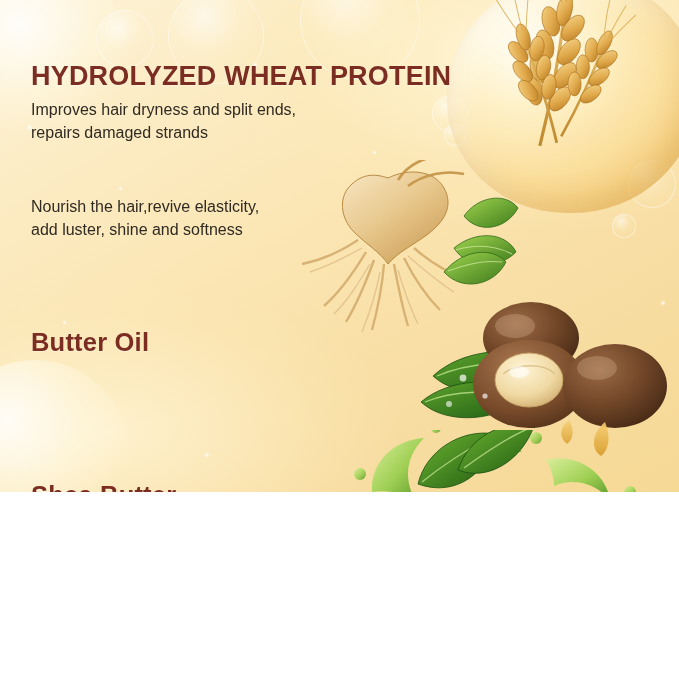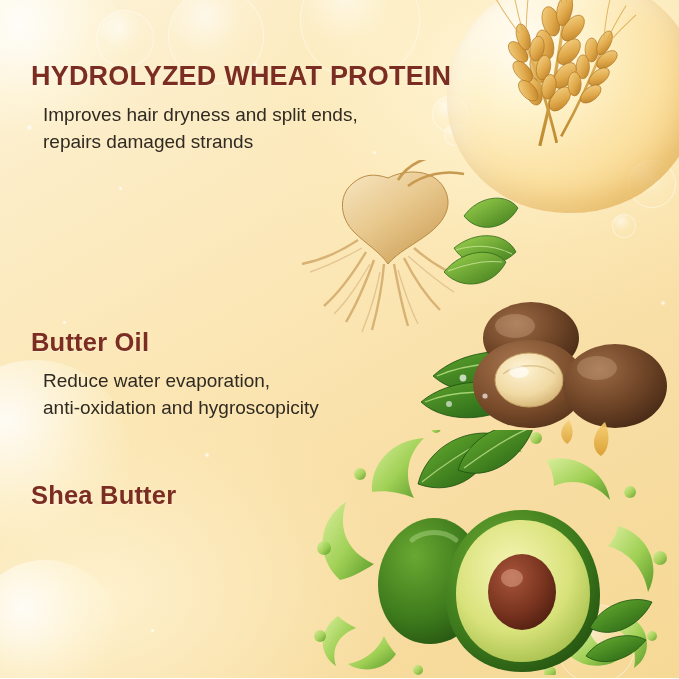--- a/index.html
+++ b/index.html
@@ -8,21 +8,21 @@
   }
   body {
     width: 679px;
     height: 679px;
     font-family: "Liberation Sans", sans-serif;
     overflow: hidden;
   }
   .poster {
     position: relative;
     width: 679px;
-    height: 678px;
+    height: 492px;
     overflow: hidden;
     background:
       radial-gradient(ellipse 60% 45% at 78% 12%, rgba(255,246,214,0.95) 0%, rgba(253,235,186,0.35) 55%, rgba(250,228,170,0) 78%),
       radial-gradient(ellipse 55% 40% at 15% 88%, rgba(255,244,212,0.85) 0%, rgba(252,234,186,0.3) 60%, rgba(250,228,170,0) 80%),
       linear-gradient(150deg, #fdf3d9 0%, #fcecc4 22%, #fbe6b4 45%, #f9e0a8 62%, #f7dca0 78%, #f6d995 100%);
   }
 
   
   .bokeh {
     position: absolute;
@@ -51,23 +51,23 @@
   .heading {
     color: #7c2d22;
     font-weight: bold;
     letter-spacing: 0.2px;
     line-height: 1.05;
     margin: 0 0 9px 0;
     text-shadow: 0 1px 0 rgba(255,255,255,0.35);
   }
   .desc {
     color: #2f2a22;
-    font-size: 19px;
+    font-size: 16px;
     line-height: 1.42;
-    margin: 12px;
+    margin: 0;
     white-space: pre-line;
   }
   #block-wheat { left: 31px; top: 62px; }
   #block-wheat .heading { font-size: 27px; }
   #block-ginseng { left: 31px; top: 196px; }
   #block-ginseng .heading { font-size: 25.5px; }
   #block-argan { left: 31px; top: 329px; }
   #block-argan .heading { font-size: 25.5px; }
   #block-shea { left: 31px; top: 482px; }
   #block-shea .heading { font-size: 25.5px; }
@@ -376,25 +376,25 @@
     </svg>
   </div>
 
   <div class="block" id="block-wheat">
     <h2 class="heading">HYDROLYZED WHEAT PROTEIN</h2>
     <p class="desc">Improves hair dryness and split ends,
 repairs damaged strands</p>
   </div>
 
   <div class="block" id="block-ginseng">
+    <p class="desc">Nourish the hair,revive elasticity,
+add luster, shine and softness</p>
   </div>
 
   <div class="block" id="block-argan">
     <h2 class="heading">Butter Oil</h2>
-    <p class="desc">Reduce water evaporation,
-anti-oxidation and hygroscopicity</p>
   </div>
 
   <div class="block" id="block-shea">
     <h2 class="heading">Shea Butter</h2>
   </div>
 
 </div>
 
 </body></html>

